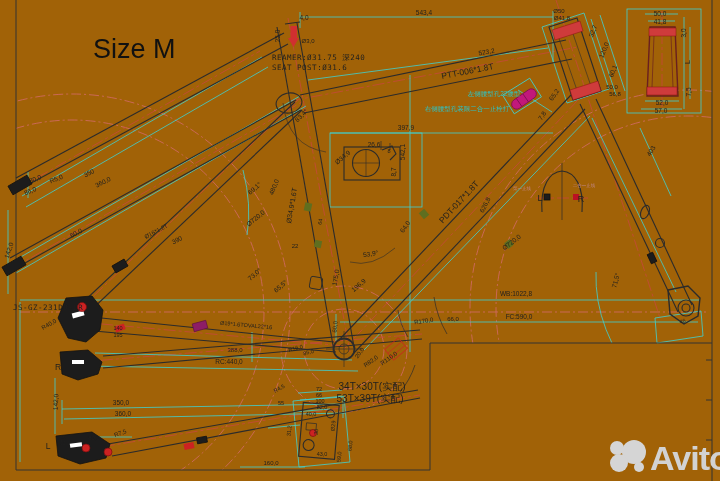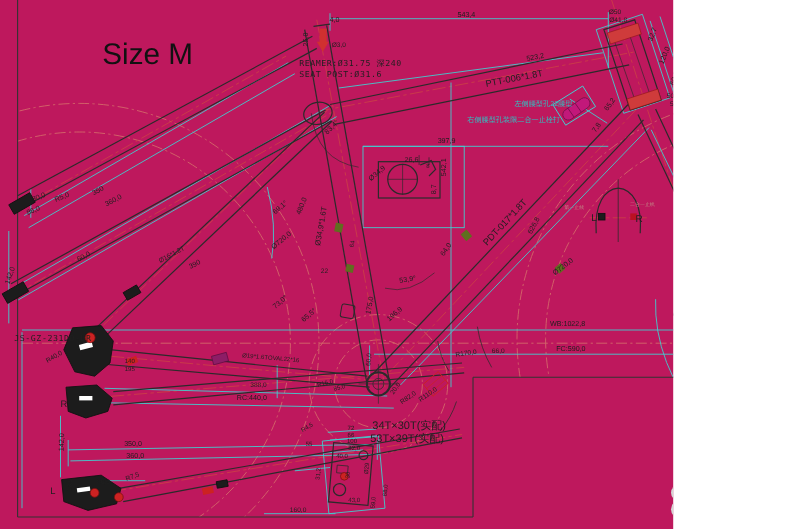--- a/index.html
+++ b/index.html
@@ -1,16 +1,16 @@
 <!DOCTYPE html>
 <html><head>
 <meta charset="utf-8">
 <style>
   html,body{margin:0;padding:0;background:#fff;}
-  #root{position:relative;width:612px;height:481px;background:#be185d;overflow:hidden;
+  #root{position:relative;width:720px;height:481px;background:#a16207;overflow:hidden;
         font-family:"Liberation Sans",sans-serif;}
   svg{position:absolute;left:0;top:0;}
   text{font-family:"Liberation Sans",sans-serif;}
   .mono{font-family:"DejaVu Sans Mono",monospace;letter-spacing:.5px;}
 </style>
 </head>
 <body>
 
 <div id="root">
 <svg width="720" height="481" viewBox="0 0 720 481">

